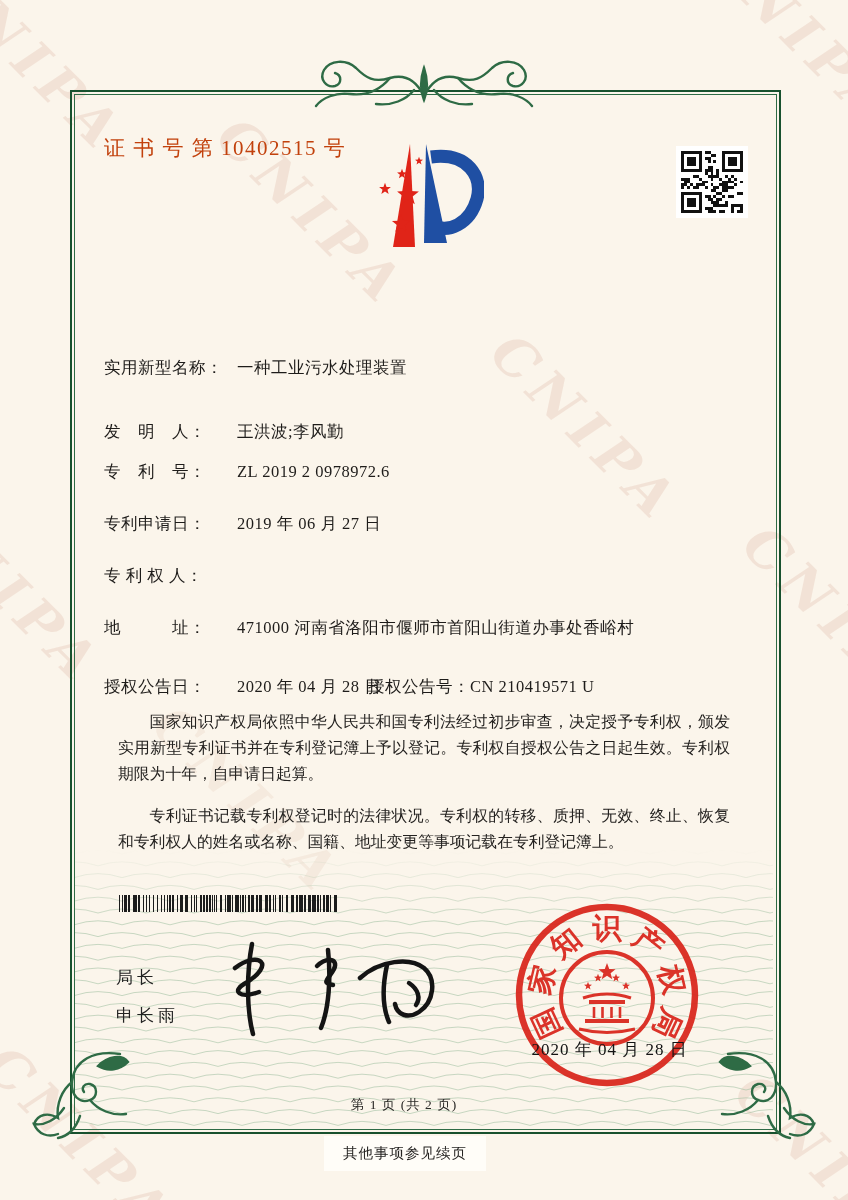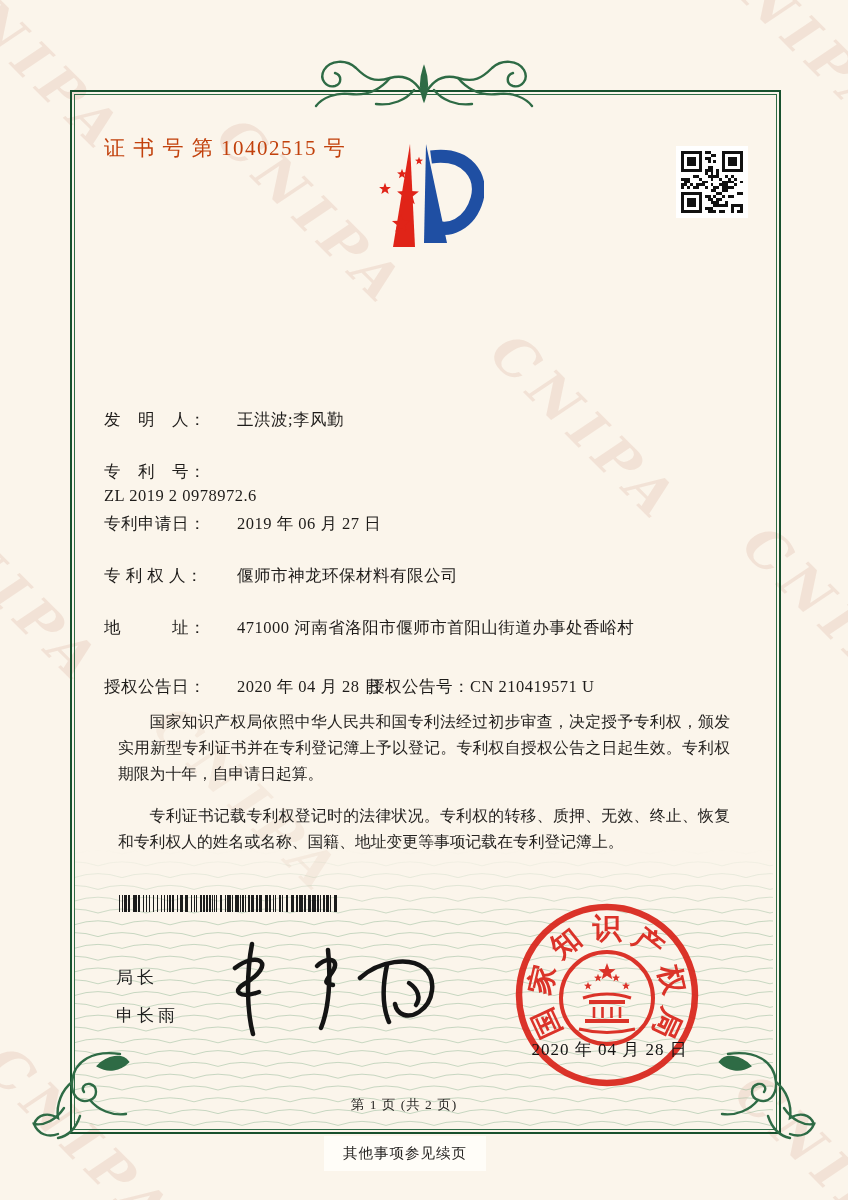--- a/index.html
+++ b/index.html
@@ -264,35 +264,38 @@
         <rect x="14" y="0" width="7" height="7" fill="#111"></rect>
         <rect x="15" y="1" width="5" height="5" fill="#fff"></rect>
         <rect x="16" y="2" width="3" height="3" fill="#111"></rect>
         <rect x="0" y="14" width="7" height="7" fill="#111"></rect>
         <rect x="1" y="15" width="5" height="5" fill="#fff"></rect>
         <rect x="2" y="16" width="3" height="3" fill="#111"></rect>
       </svg>
   </div>
 
 
-  <div class="row" style="top:408px;">
+  <div class="row" style="top:356px;">
+    <span class="lbl">实用新型名称：</span>
+    <span class="val">一种工业污水处理装置</span>
+  </div>
+  <div class="row" style="top:420px;">
     <span class="lbl">发　明　人：</span>
     <span class="val">王洪波;李风勤</span>
   </div>
-  <div class="row" style="top:460px;flex-direction:column;">
+  <div class="row" style="top:460px;">
     <span class="lbl">专　利　号：</span>
     <span class="val">ZL 2019 2 0978972.6</span>
   </div>
   <div class="row" style="top:512px;">
     <span class="lbl">专利申请日：</span>
     <span class="val">2019 年 06 月 27 日</span>
   </div>
   <div class="row" style="top:564px;">
     <span class="lbl">专 利 权 人：</span>
-    <span class="val">偃师市神龙环保材料有限公司</span>
   </div>
   <div class="row" style="top:616px;">
     <span class="lbl">地　　　址：</span>
     <span class="val">471000 河南省洛阳市偃师市首阳山街道办事处香峪村</span>
   </div>
 
   <div class="row grant" style="top:663px;margin-top:12px;">
     <span class="lbl">授权公告日：</span>
     <span class="val val1">2020 年 04 月 28 日</span>
     <span class="lbl" style="width:auto;">授权公告号：</span>

